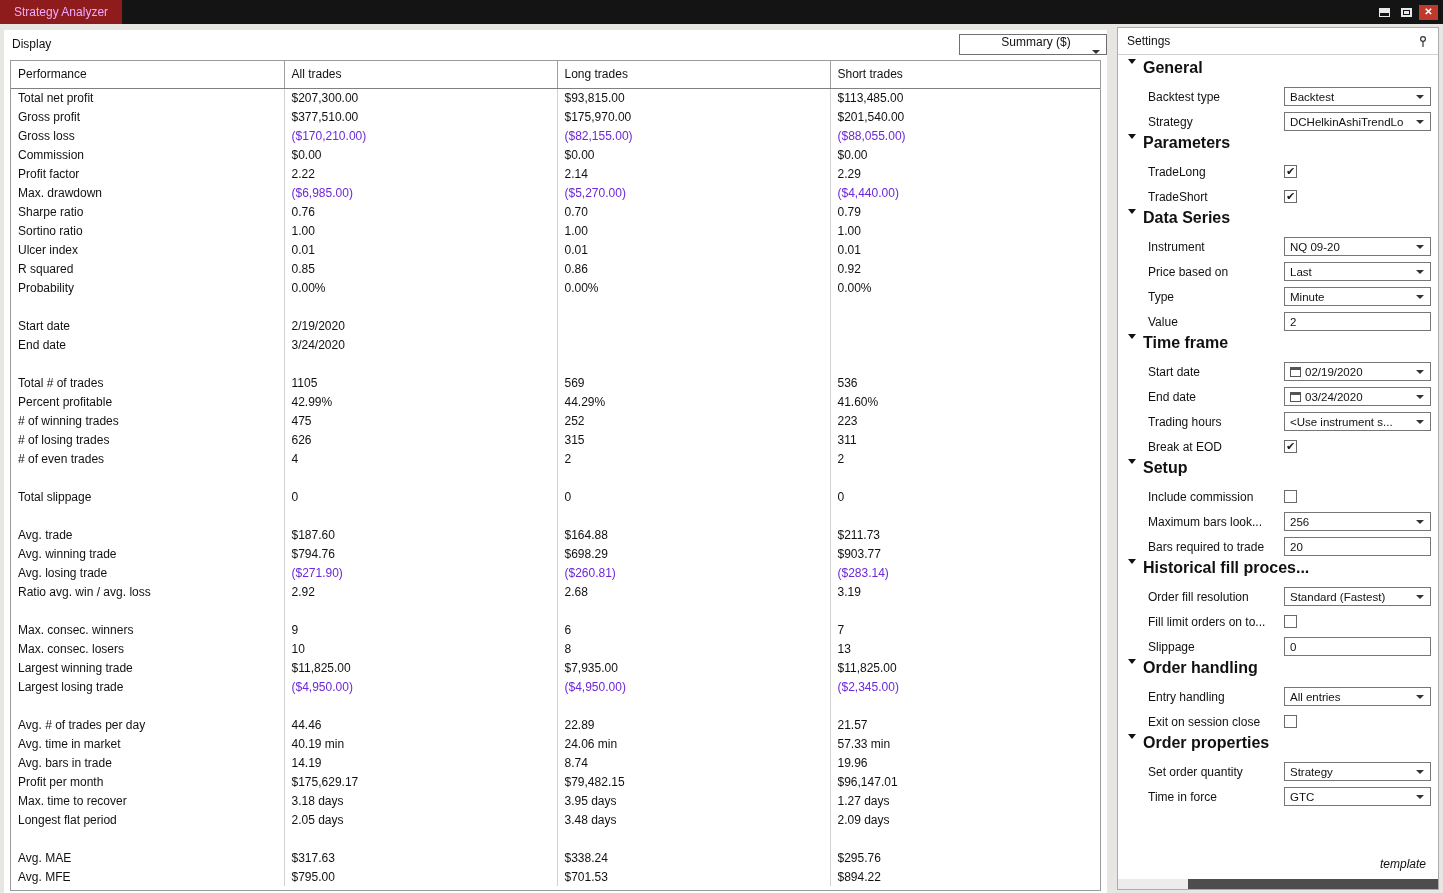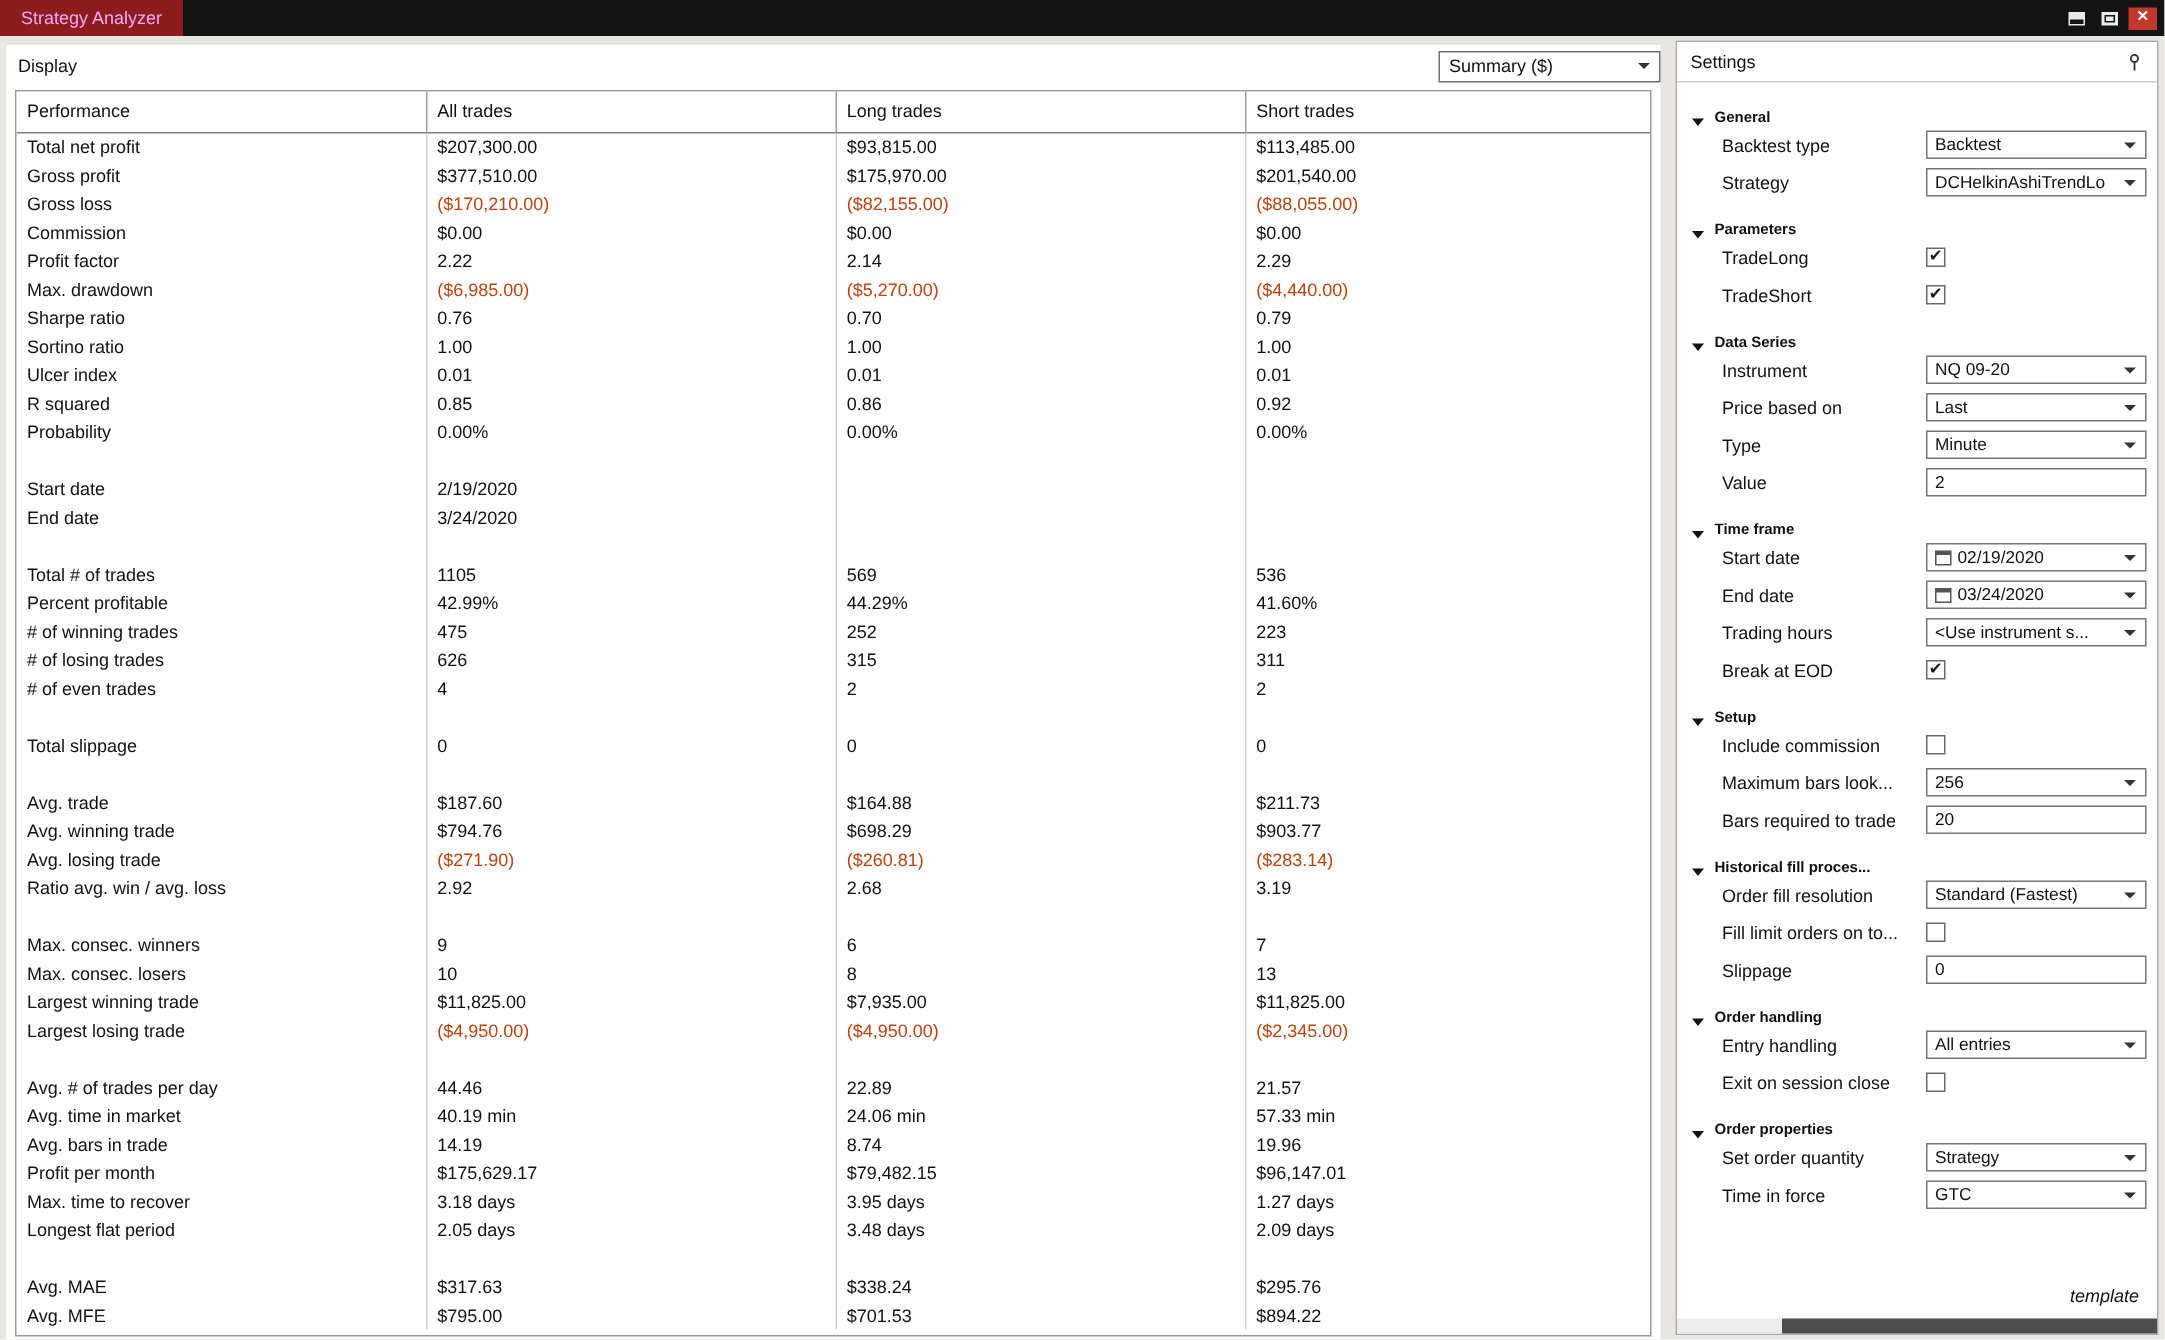--- a/index.html
+++ b/index.html
@@ -33,21 +33,21 @@
   
   .left-panel {
     position:absolute; left:4px; top:30px; width:1103px; height:863px;
     background:#fff;
   }
   .display-row {
     height:28px; display:flex; align-items:center; padding-left:8px; gap:7px; font-size:12px;justify-content:space-between;
   }
   .display-select {
     width:148px; height:21px; border:1px solid #707070; background:#fff;
-    display:flex; align-items:center; padding-left:6px; font-size:12px; cursor:pointer;
+    display:flex; align-items:center; padding-left:6px; font-size:12px; cursor:pointer;flex-direction:column;
   }
   .display-select .val { flex:1; }
   .dd-arrow {
     width:0; height:0; flex:none;
     border-left:4px solid transparent; border-right:4px solid transparent;
     border-top:4px solid #333; margin-right:6px; margin-left:auto;
   }
   .table-wrap {
     margin:2px 6px 0 6px; border:1px solid #9a9a9a; height:calc(100% - 32px); overflow:hidden; background:#fff;
   }
@@ -56,38 +56,38 @@
   th {
     font-weight:normal; font-size:12px; text-align:left; padding:0 7px; height:27px;
     border-bottom:1px solid #808080; border-right:1px solid #9f9f9f; background:#fff;
   }
   th:last-child { border-right:none; }
   td {
     font-size:12px; height:19px; padding:0 7px; border-right:1px solid #d2d2d2;
     overflow:hidden; white-space:nowrap;
   }
   td:last-child { border-right:none; }
-  td.neg { color:#c2410c; }
+  td.neg { color:#6d28d9; }
 
   
   .settings-panel {
     position:absolute; left:1117px; top:27px; width:322px; height:863px;
     background:#fff; border:1px solid #ababab;
     display:flex; flex-direction:column;
   }
   .settings-header {
     height:27px; border-bottom:1px solid #d0d0d0;
     display:flex; align-items:center; justify-content:space-between;
     padding:0 9px; font-size:12px; flex:none;
   }
   .pin-icon { display:flex; align-items:center; cursor:pointer; }
   .settings-body { padding-top:4px; flex:none; }
   .section-header {
-    display:flex; align-items:flex-end; height:25px; padding-left:10px;
-    font-weight:bold; font-size:10px; gap:7px; cursor:pointer;
+    display:flex; align-items:flex-start; height:25px; padding-left:10px;
+    font-weight:bold; font-size:16px; gap:7px; cursor:pointer;
   }
   .tri {
     width:0; height:0; flex:none;
     border-left:4px solid transparent; border-right:4px solid transparent;
     border-top:5px solid #111;
   }
   .setting-row {
     display:flex; align-items:center; height:25px; padding:0 7px 0 30px; font-size:12px;
   }
   .row-label { flex:1; overflow:hidden; white-space:nowrap; }

